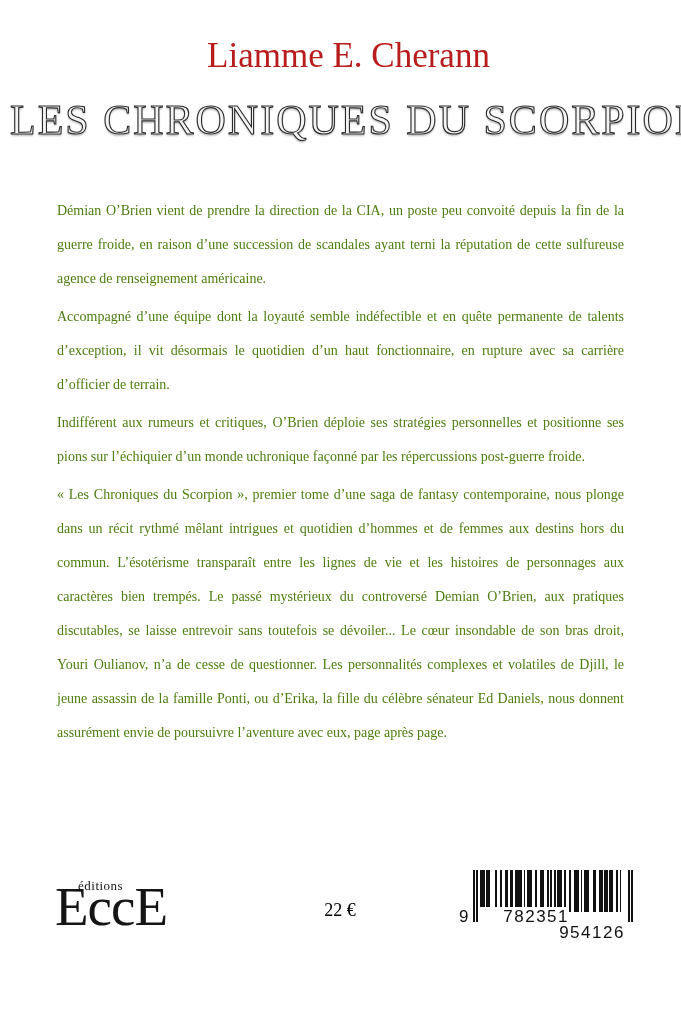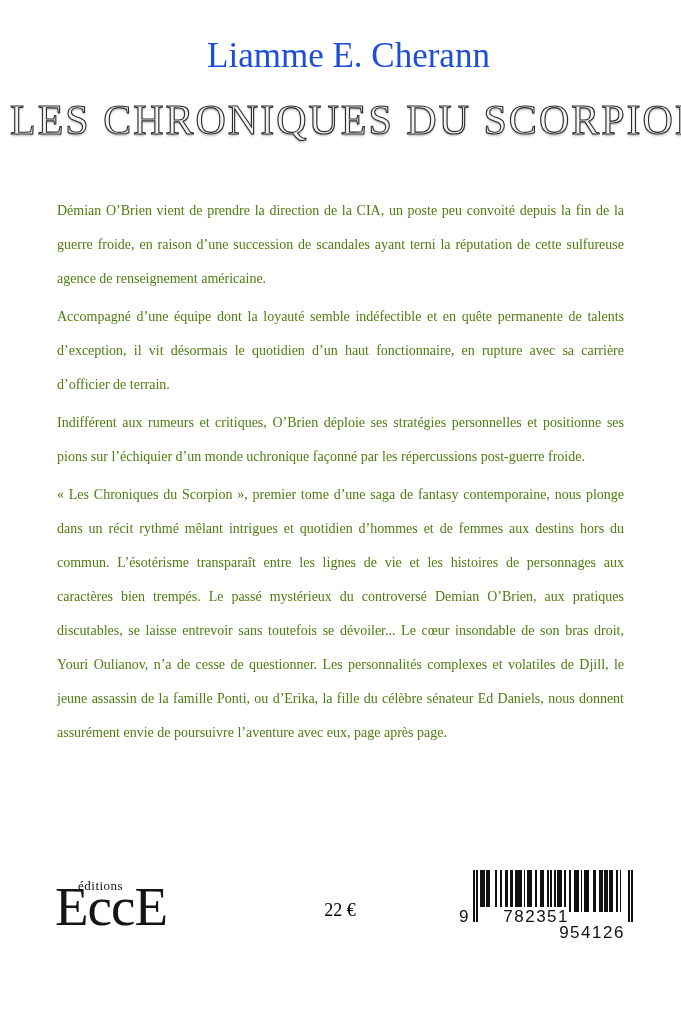--- a/index.html
+++ b/index.html
@@ -11,21 +11,21 @@
     position: relative;
     overflow: hidden;
   }
   .page { position: absolute; inset: 0; background: #fff; }
 
   
   .author {
     position: absolute; top: 36px; left: 16px; right: 0;
     text-align: center;
     font-size: 35px; line-height: 40px;
-    color: #1d4ed8;
+    color: #b91c1c;
   }
   .title {
     position: absolute; top: 91px; left: 0; right: 0;
     margin: 10px;
     text-align: center;
     font-size: 42px; line-height: 38px; font-weight: normal;
     letter-spacing: 2px;
     color: #3b3b3b;
     text-shadow: 0 2px 2px rgba(0,0,0,0.28);
     white-space: nowrap;

